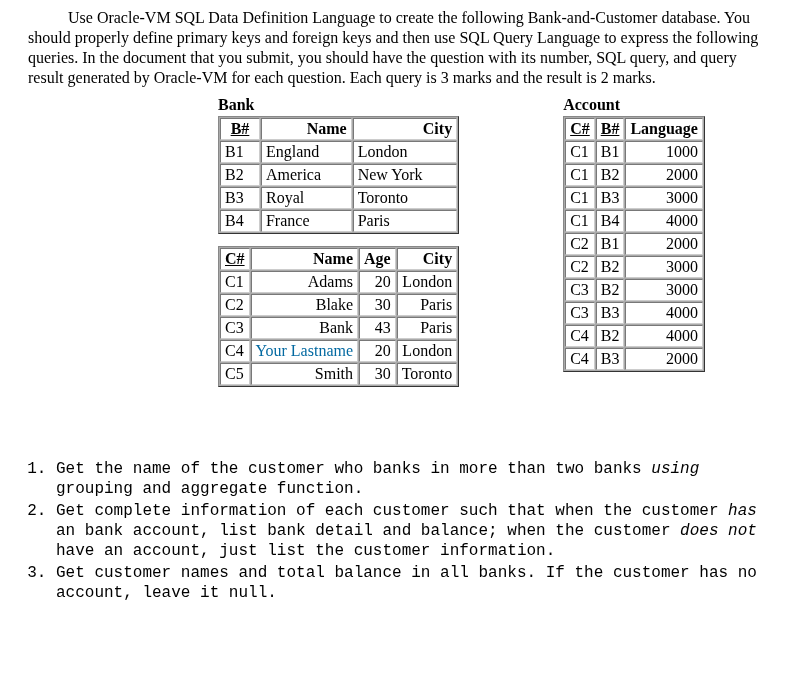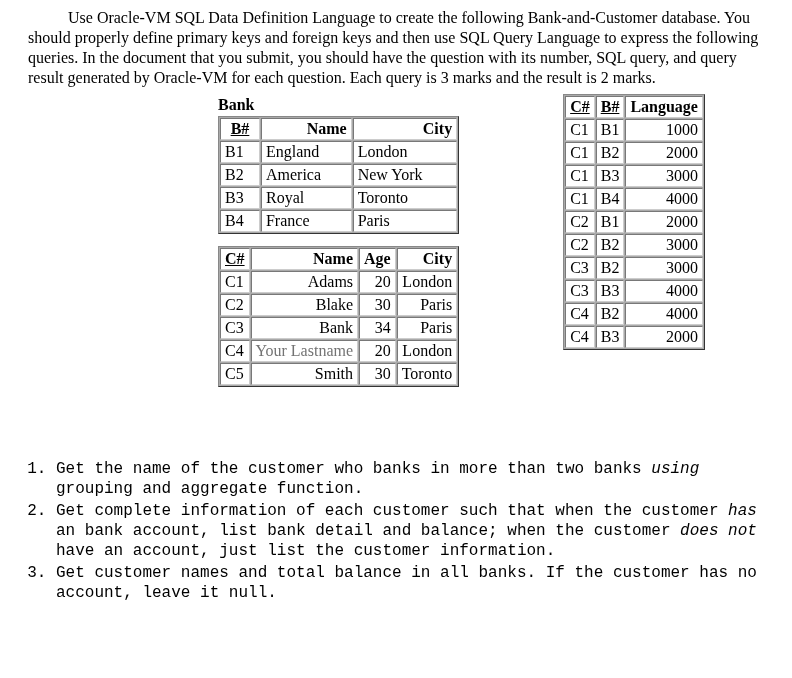--- a/index.html
+++ b/index.html
@@ -45,21 +45,21 @@
     font-weight: normal;
   }
   table.data th {
     font-weight: bold;
   }
   .underline {
     text-decoration: underline;
   }
   .center { text-align: right; }
   .right { text-align: right; }
-  .red { color: #737373; margin-top: 44px; }
+  .red { color: #0369a1; margin-top: 44px; }
   ol.questions {
     margin: 60px 0 0 0;
     padding-left: 28px;
     line-height: 1.25;
   }
   ol.questions li {
     margin-bottom: 2px;
     font-family: Liberation Mono, monospace;
   }
   em { font-style: italic; }
@@ -119,40 +119,41 @@
       </tr>
       <tr>
         <td>C2</td>
         <td class="center">Blake</td>
         <td class="right">30</td>
         <td class="center">Paris</td>
       </tr>
       <tr>
         <td>C3</td>
         <td class="center">Bank</td>
-        <td class="right">34</td>
+        <td class="right">43</td>
         <td class="center">Paris</td>
       </tr>
       <tr>
         <td>C4</td>
         <td class="center red">Your Lastname</td>
         <td class="right">20</td>
         <td class="center">London</td>
       </tr>
       <tr>
         <td>C5</td>
         <td class="center">Smith</td>
         <td class="right">30</td>
         <td class="center">Toronto</td>
       </tr>
     </tbody>
       </table>
   </div>
 
   <div class="right-col">
+    <div class="table-label">Account</div>
     <table class="data">
       <tbody>
           <tr>
         <th class="underline">C#</th>
         <th class="underline">B#</th>
         <th>Language</th>
       </tr>
       <tr>
         <td>C1</td>
         <td>B1</td>

